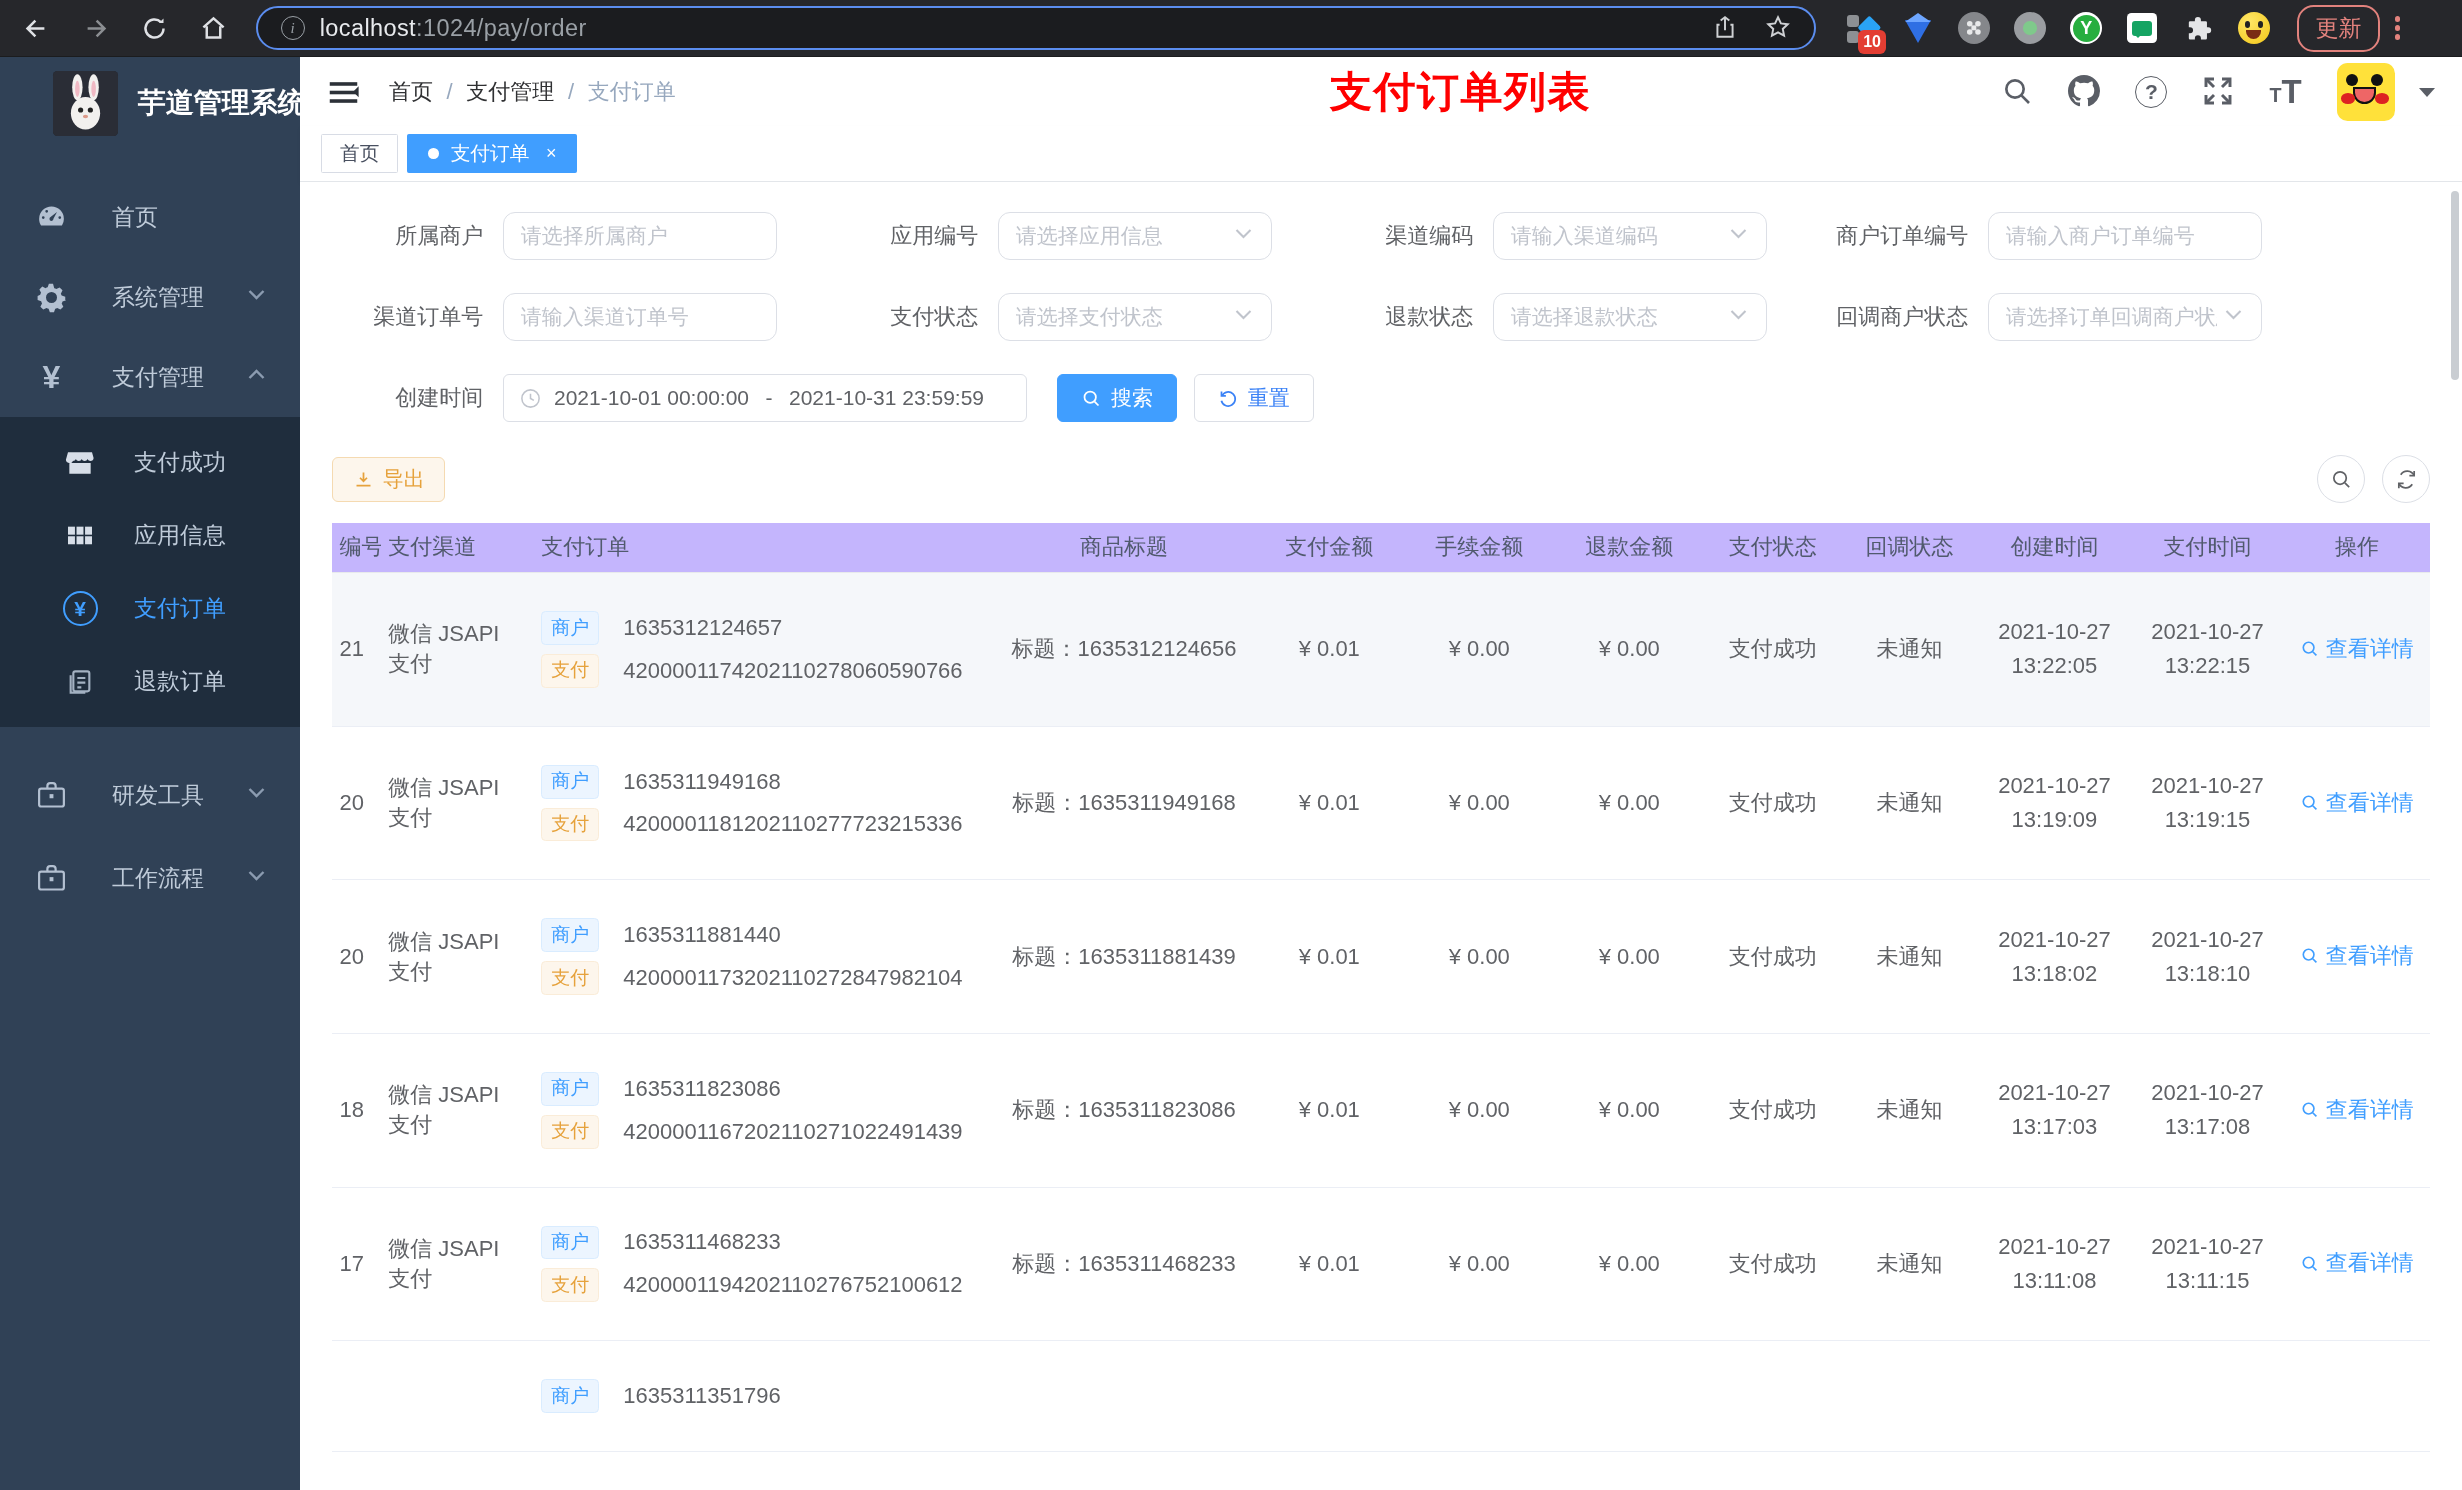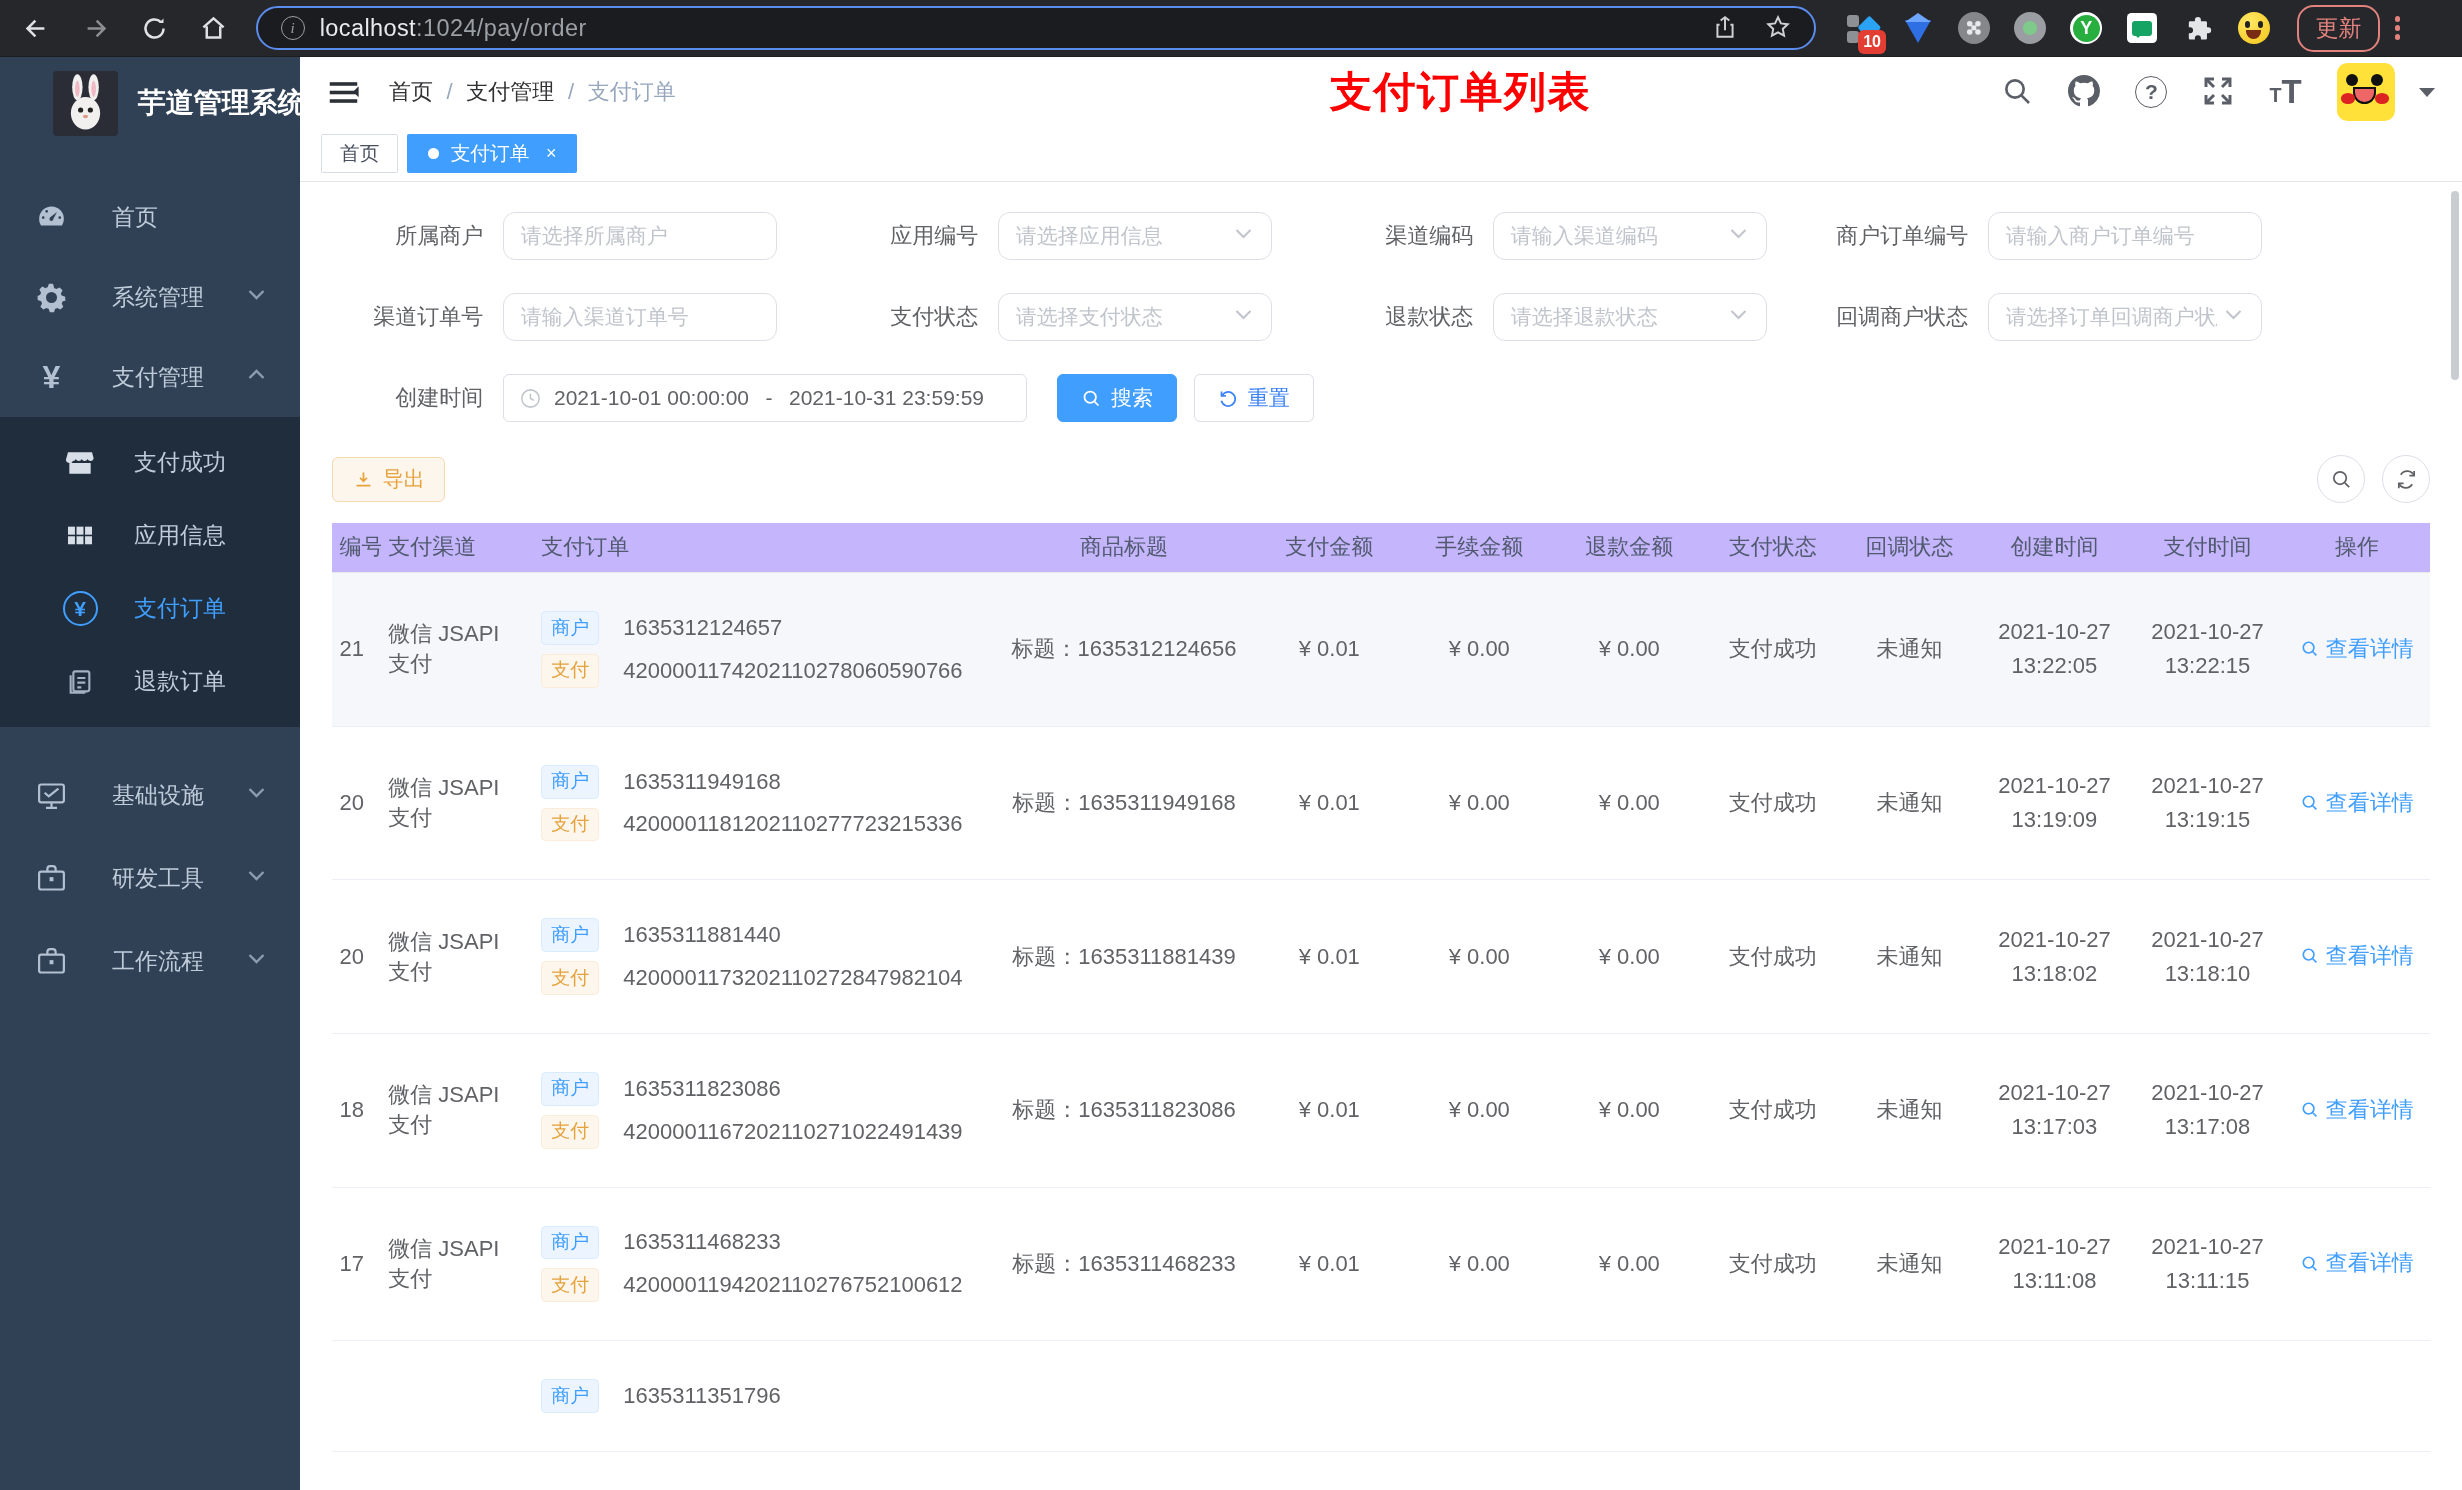--- a/index.html
+++ b/index.html
@@ -307,32 +307,20 @@
             <svg viewBox="0 0 24 24" width="32" height="32" fill="none" stroke="#a3b1c2" stroke-width="1.6">
               <rect x="7" y="4" width="12" height="15" rx="1.5"></rect>
               <path d="M5 7v13h11M10 9h6M10 12.5h6M10 16h3"></path>
             </svg>
           </span>
         <span class="lbl">退款订单</span>
       </div>
     </div>
 
     <div class="menu2">
-      <div class="m-item">
-        <span class="ic">
-            <svg viewBox="0 0 24 24" width="33" height="33" fill="none" stroke="#b3c0d1" stroke-width="1.6">
-              <rect x="3" y="4" width="18" height="13" rx="1.5"></rect>
-              <path d="M7 10l3 2.6L17 7M12 17v4M8 21h8"></path>
-            </svg>
-          </span>
-        <span class="lbl">基础设施</span>
-        <span class="chev"><svg viewBox="0 0 12 12" fill="none" stroke="currentColor" stroke-width="1.4">
-              <path d="M2 4l4 4 4-4"></path>
-            </svg></span>
-      </div>
       <div class="m-item">
         <span class="ic">
             <svg viewBox="0 0 24 24" width="33" height="33" fill="none" stroke="#b3c0d1" stroke-width="1.6">
               <rect x="3" y="7" width="18" height="13" rx="1.5"></rect>
               <path d="M9 7V5a2 2 0 0 1 2-2h2a2 2 0 0 1 2 2v2"></path>
               <rect x="10.6" y="11" width="2.8" height="3" fill="#b3c0d1" stroke="none"></rect>
             </svg>
           </span>
         <span class="lbl">研发工具</span>
         <span class="chev"><svg viewBox="0 0 12 12" fill="none" stroke="currentColor" stroke-width="1.4">

